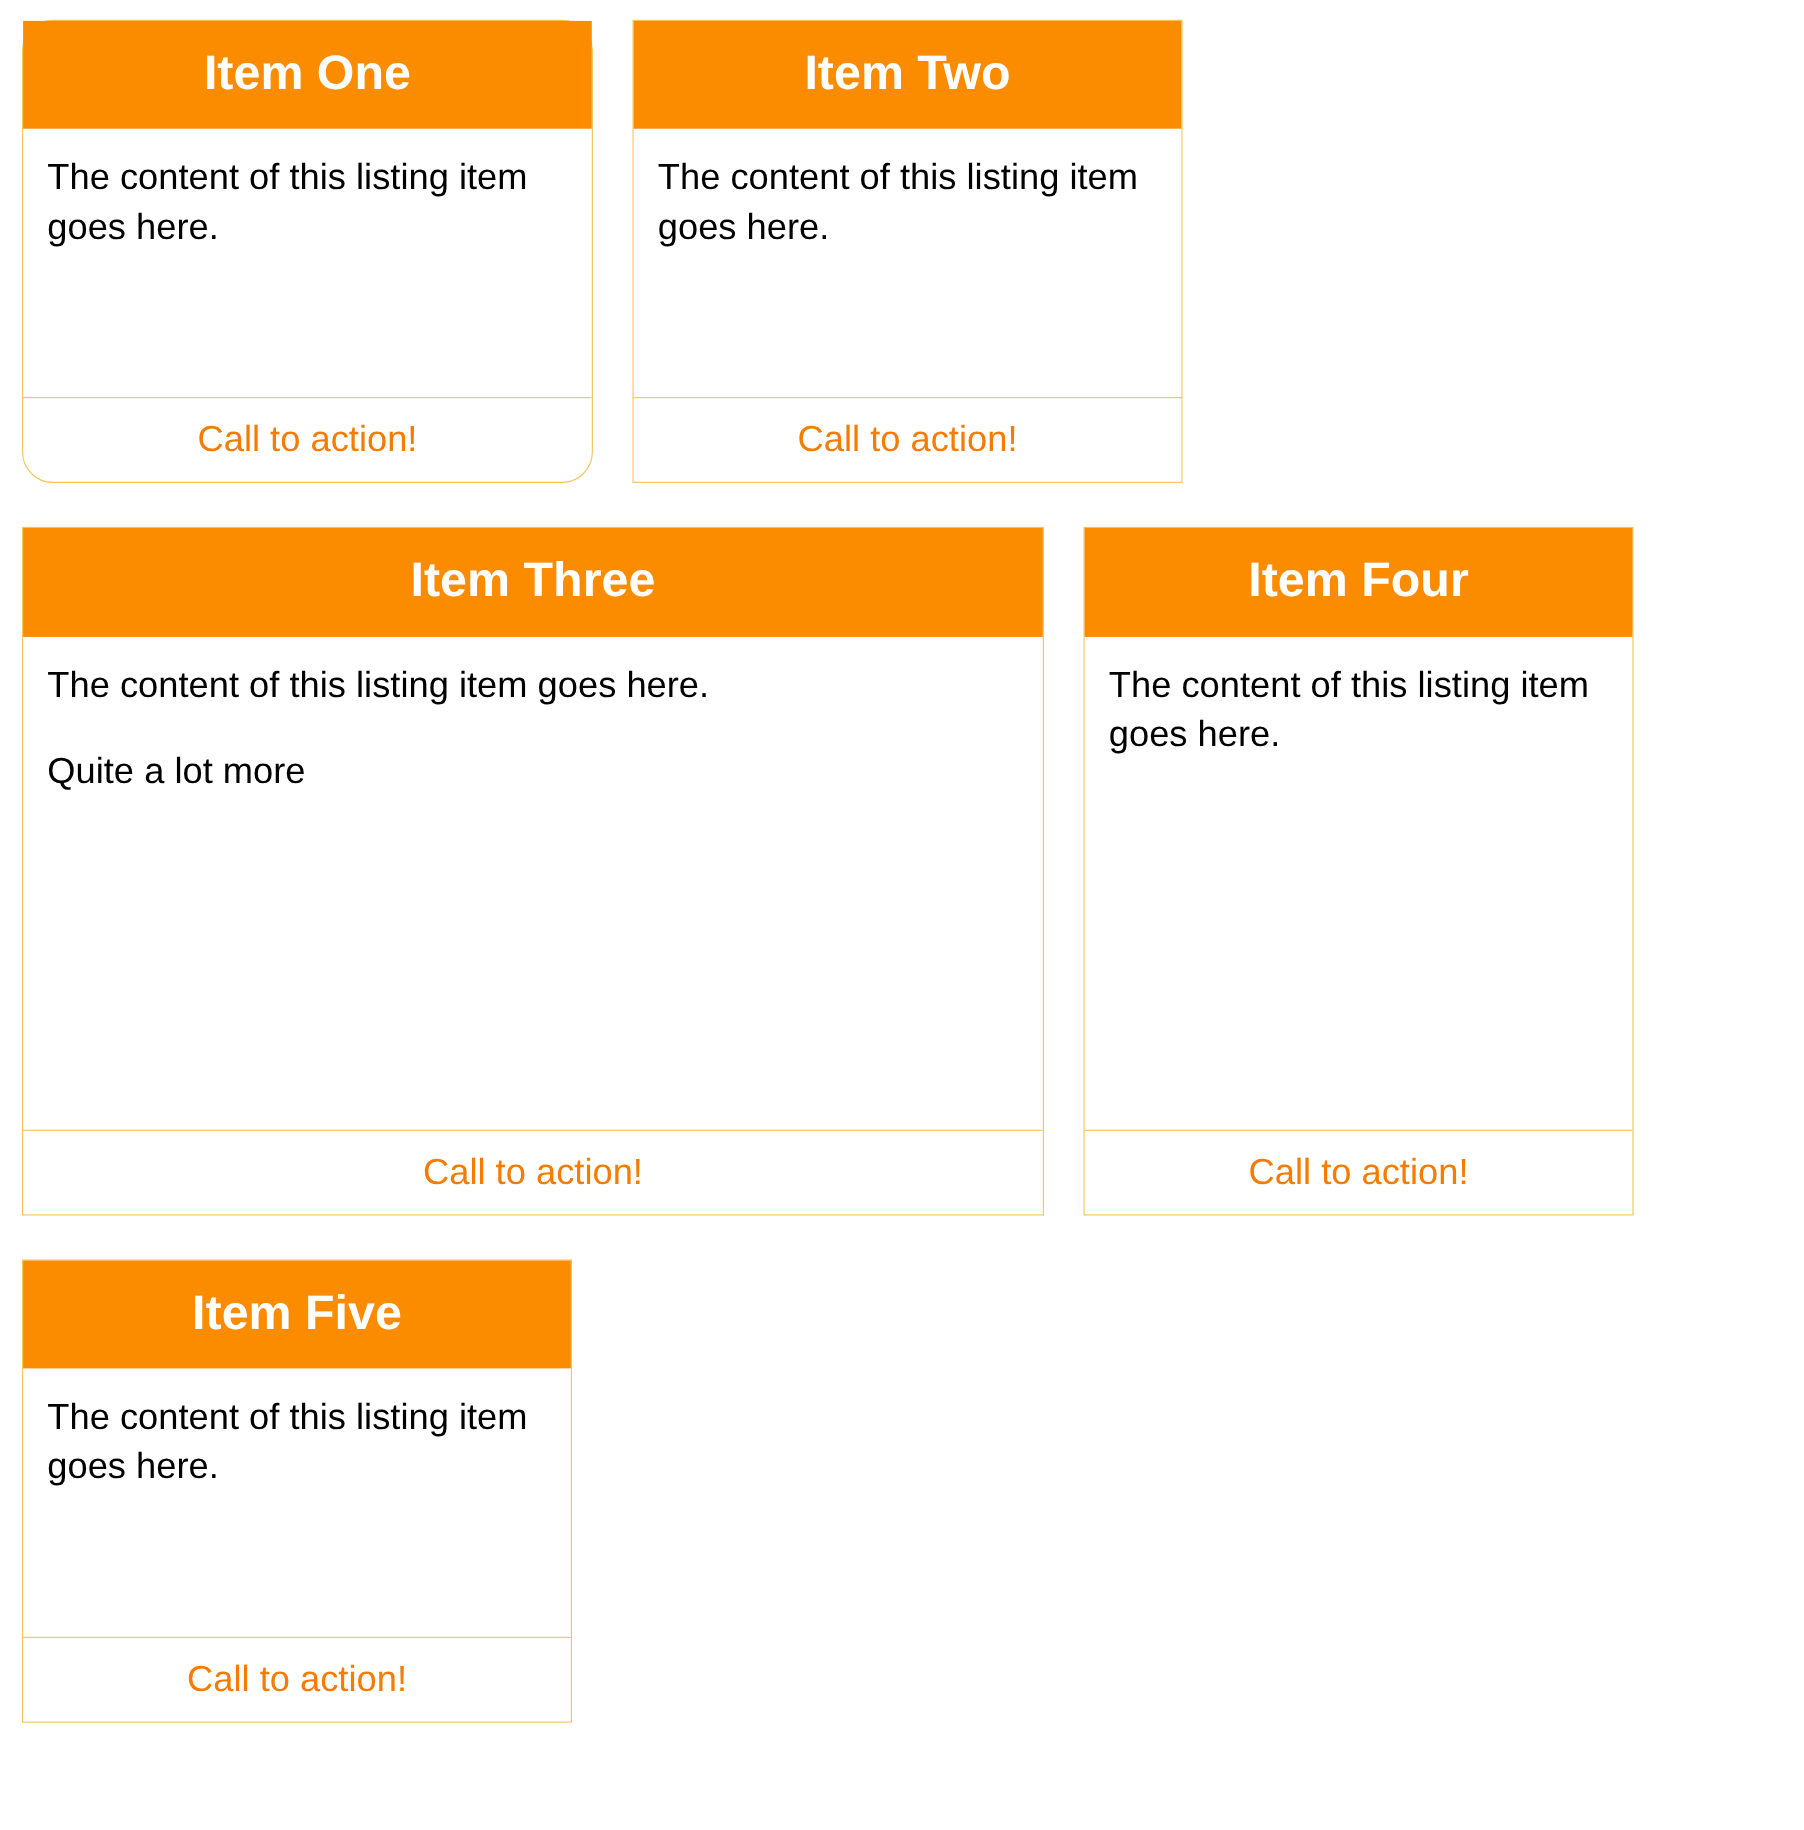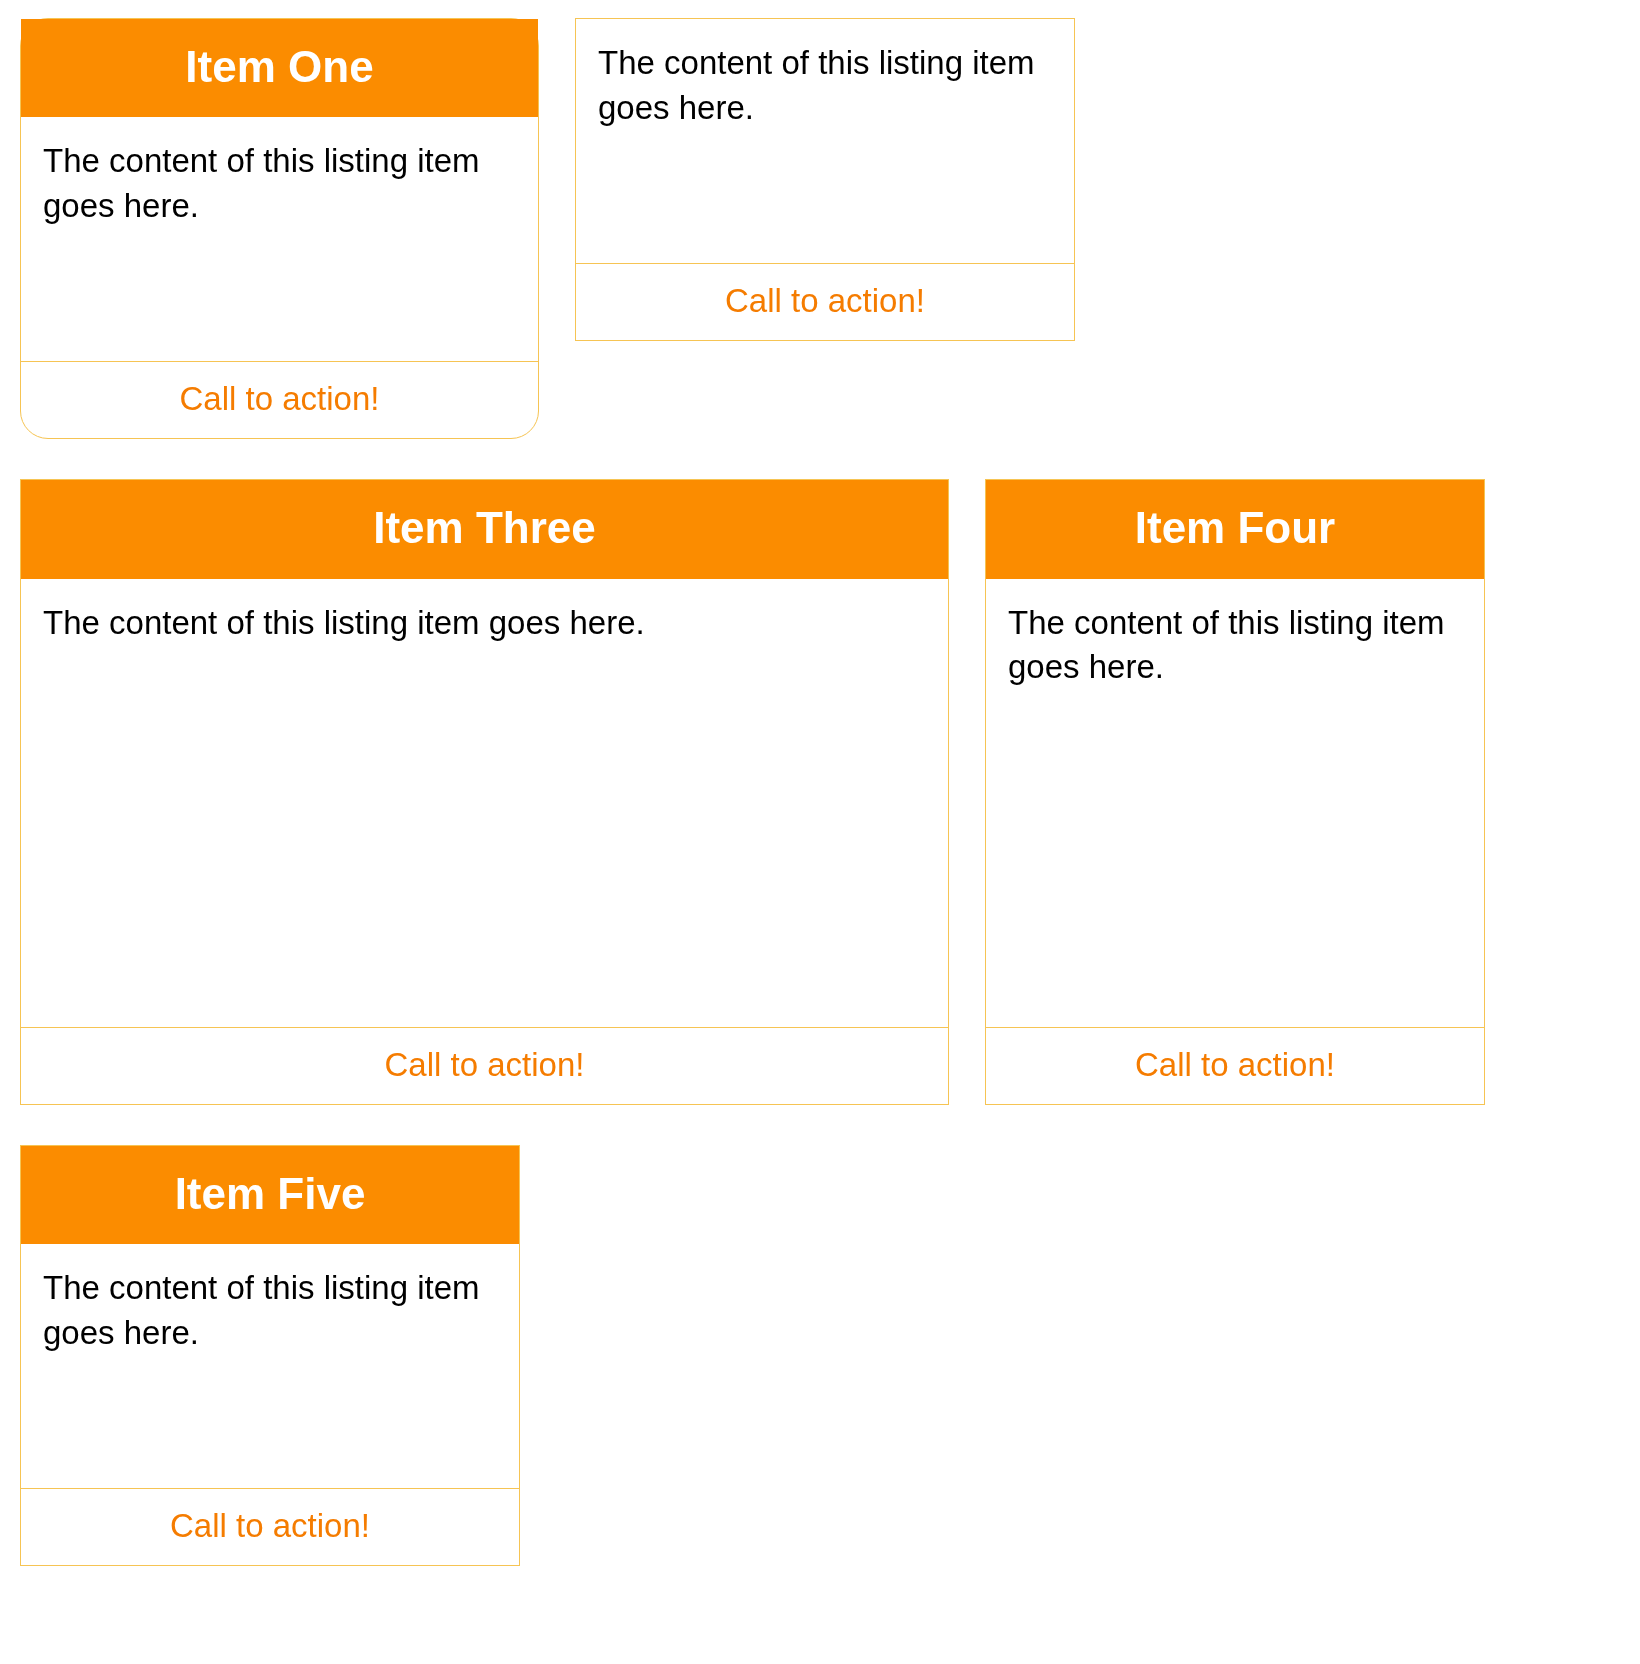--- a/index.html
+++ b/index.html
@@ -97,36 +97,38 @@
       <div class="card-header">Item One</div>
       <div class="card-body">
         <p>The content of this listing item goes here.</p>
       </div>
       <div class="card-footer">
         <a class="cta">Call to action!</a>
       </div>
     </div>
 
     <div class="card card-two">
+      <div class="card-header">Item Two</div>
       <div class="card-body">
         <p>The content of this listing item goes here.</p>
       </div>
       <div class="card-footer">
         <a class="cta">Call to action!</a>
       </div>
     </div>
 
   </div>
 
   <div class="row">
 
     <div class="card card-three">
       <div class="card-header">Item Three</div>
       <div class="card-body">
         <p>The content of this listing item goes here.</p>
+        <p>Quite a lot more</p>
       </div>
       <div class="card-footer">
         <a class="cta">Call to action!</a>
       </div>
     </div>
 
     <div class="card card-four">
       <div class="card-header">Item Four</div>
       <div class="card-body">
         <p>The content of this listing item goes here.</p>

